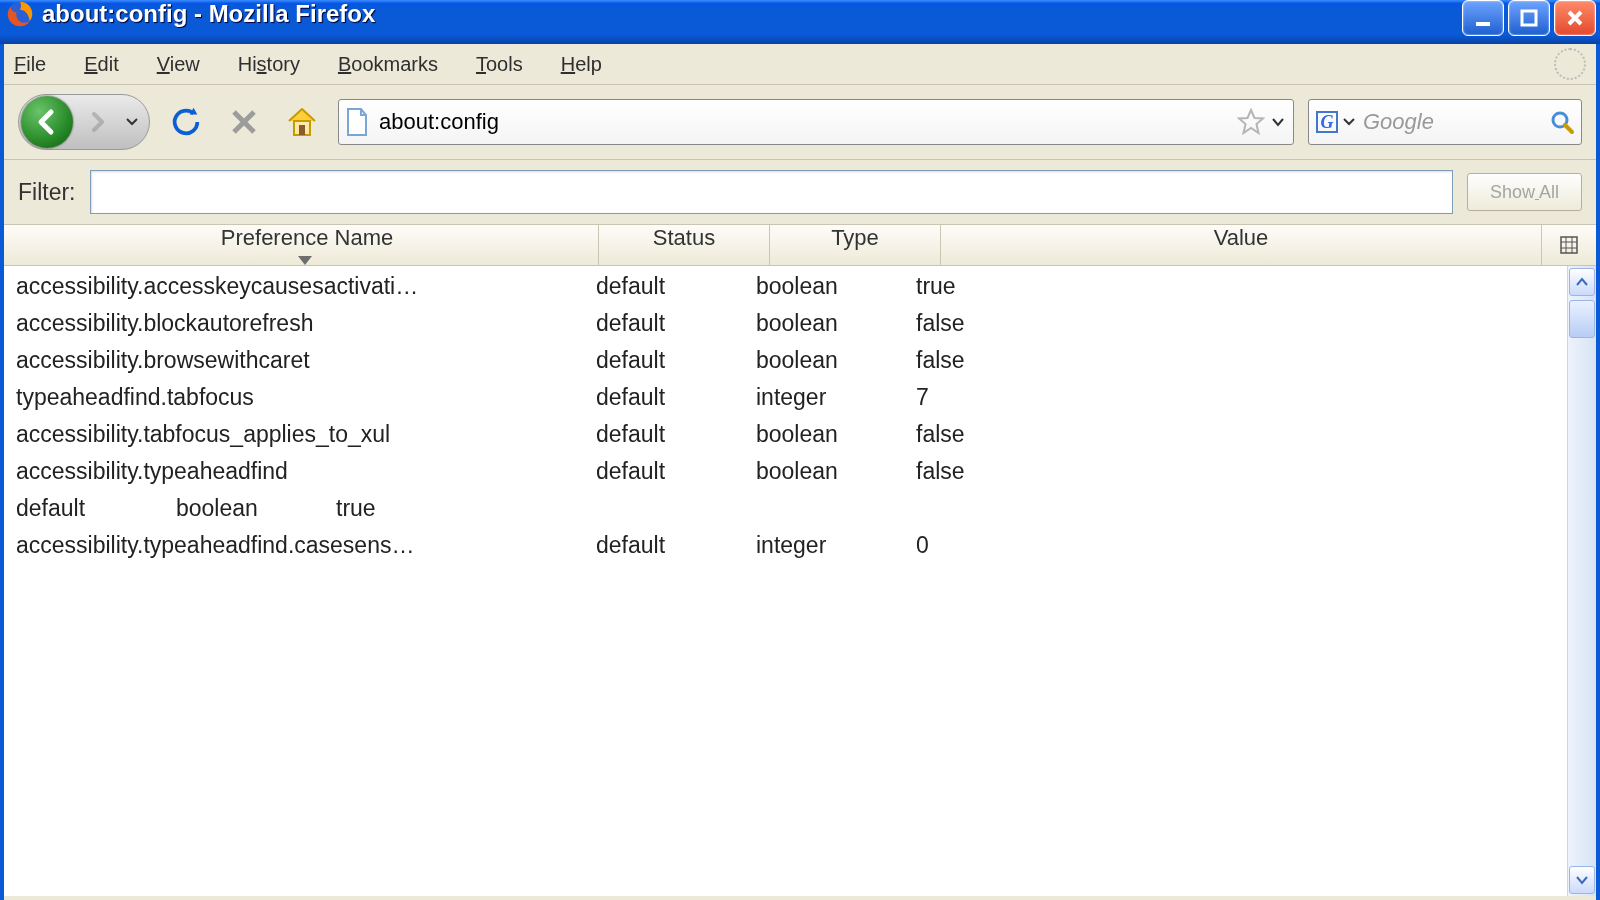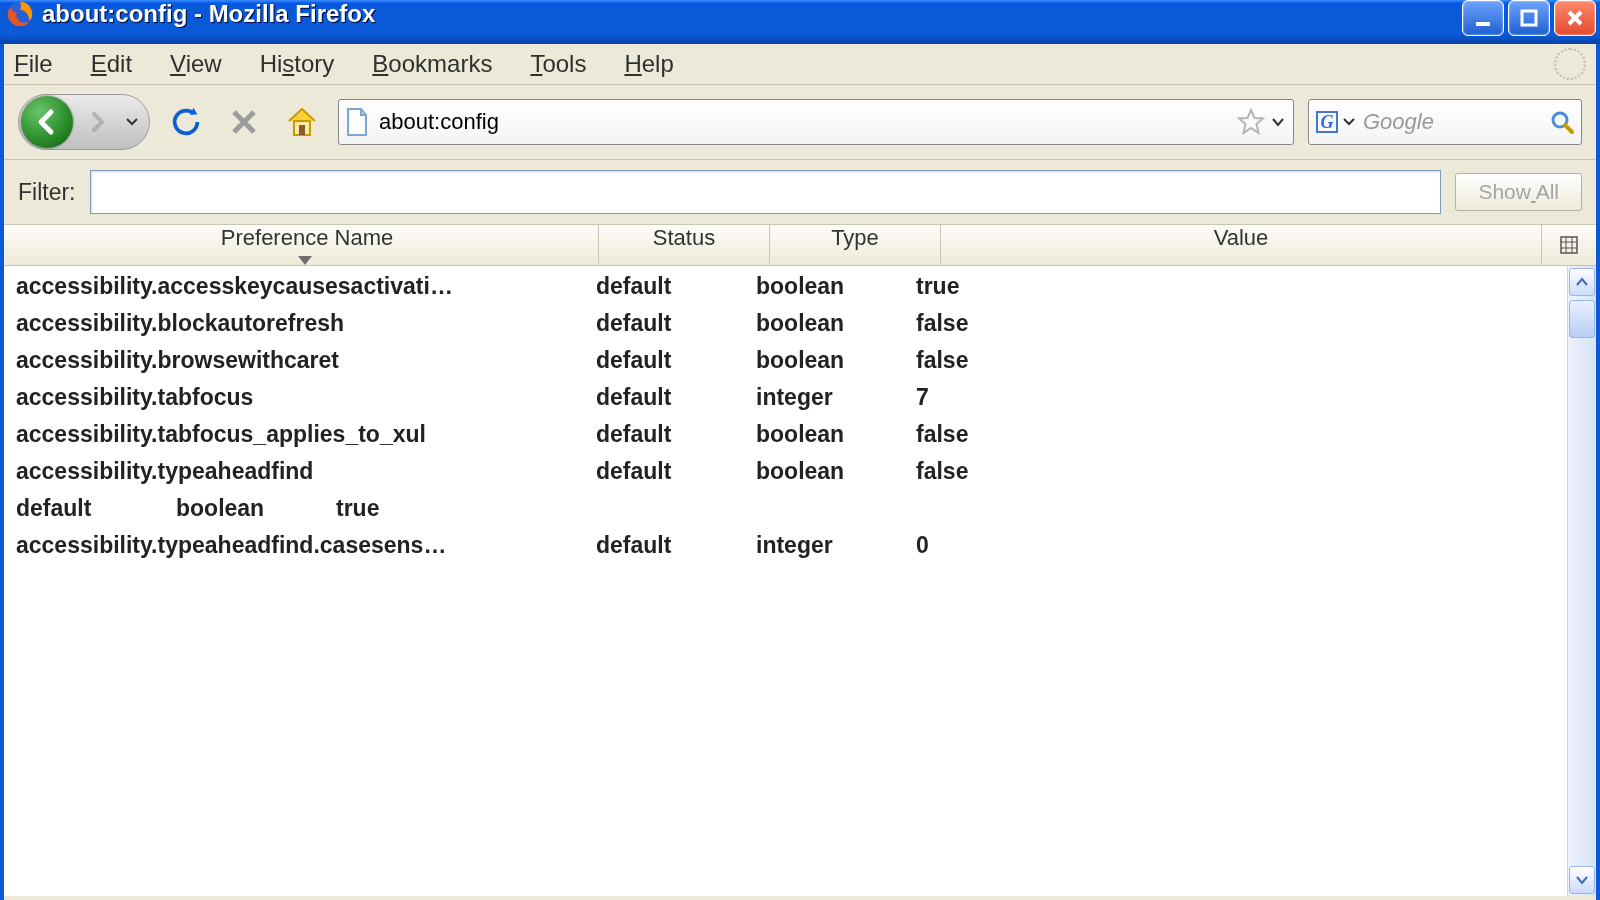--- a/index.html
+++ b/index.html
@@ -8,21 +8,21 @@
   .window{border:4px solid #0a59d6;border-top:none;background:#ece9d8;height:892px;}
   .titlebar{height:44px;background:linear-gradient(to bottom,#3b8cff 0%,#0556e5 8%,#0a59d6 20%,#0a59d6 80%,#0842a4 100%);display:flex;align-items:flex-start;color:#fff;font-family:"Trebuchet MS",sans-serif;font-weight:bold;font-size:24px;text-shadow:1px 1px 1px #003;}
   .titlebar .app-icon{margin:0 8px 0 6px;width:28px;height:28px;}
   .titlebar .title-text{flex:1;white-space:nowrap;overflow:hidden;}
   .win-buttons{display:flex;gap:4px;margin-right:4px;}
   .win-btn{width:40px;height:34px;border:1px solid #fff;border-radius:6px;display:flex;align-items:center;justify-content:center;box-shadow:inset 0 0 2px rgba(255,255,255,.8);}
   .win-min,.win-max{background:linear-gradient(#6fa3ff,#1d60d0);}
   .win-close{background:linear-gradient(#ff8a6b,#e44a2d);}
   .win-btn svg{width:22px;height:22px;}
   
-  .menubar{height:40px;display:flex;align-items:center;padding:0 10px;border-bottom:1px solid #c9c5b2;font-size:24px;color:#2f2f2f;}
+  .menubar{height:40px;display:flex;align-items:center;padding:0 10px;border-bottom:1px solid #c9c5b2;font-size:20px;color:#2f2f2f;}
   .menubar .menu-item{margin-right:38px;cursor:default;}
   .menubar .menu-item span.u{text-decoration:underline;}
   .menubar .throbber{margin-left:auto;width:28px;height:28px;border:2px dotted #bbb;border-radius:50%;}
   
   .navbar{height:74px;display:flex;align-items:center;padding:0 14px;border-bottom:1px solid #c9c5b2;gap:14px;}
   .nav-pill{height:54px;width:130px;background:linear-gradient(#eaeaea,#bfbfbf);border-radius:28px;display:flex;align-items:center;border:1px solid #9a9a9a;position:relative;}
   .back-btn{width:52px;height:52px;border-radius:50%;background:radial-gradient(circle at 35% 30%,#6ac46a 0%,#2d8f2d 55%,#0b5c0b 100%);display:flex;align-items:center;justify-content:center;box-shadow:0 0 2px #333;margin-left:2px;}
   .back-btn svg{width:28px;height:28px;fill:#fff;}
   .fwd-btn{flex:1;display:flex;align-items:center;justify-content:center;opacity:.45;}
   .fwd-btn svg{width:24px;height:24px;fill:#666;}
@@ -34,35 +34,35 @@
   .url-field{flex:1;height:44px;border:1px solid #888;background:linear-gradient(#fff,#f4f4f4);border-radius:3px;display:flex;align-items:center;padding:0 6px;font-size:22px;}
   .url-field .page-icon{width:24px;height:28px;margin-right:10px;}
   .url-field .url-text{flex:1;}
   .url-field .star{width:28px;height:28px;margin:0 4px;}
   .url-field .drop{width:18px;}
   .search-field{width:260px;height:44px;border:1px solid #888;background:linear-gradient(#fff,#f4f4f4);border-radius:3px;display:flex;align-items:center;padding:0 6px;font-style:italic;color:#999;}
   
   .filterbar{height:64px;display:flex;align-items:center;padding:0 14px;border-bottom:1px solid #c9c5b2;gap:14px;}
   .filter-label{font-size:23px;color:#333;}
   .filter-input{flex:1;height:40px;border:1px solid #7e9db9;background:#fff;box-shadow:inset 1px 1px 2px rgba(0,0,0,.15);}
-  .showall-btn{height:38px;padding:1px 22px;border:1px solid #b4b09d;background:linear-gradient(#fefefe,#eeebd9);color:#a4a4a4;border-radius:3px;font-size:21px;}
+  .showall-btn{height:38px;padding:1px 22px;border:1px solid #b4b09d;background:linear-gradient(#fefefe,#eeebd9);color:#a4a4a4;border-radius:3px;font-size:18px;}
   .showall-btn span.u{text-decoration:underline;}
   
   .thead{height:40px;display:flex;align-items:center;background:linear-gradient(#fdfcf8,#eeead8);border-bottom:1px solid #c9c5b2;padding-left:12px;font-size:22px;color:#333;}
   .th{display:flex;align-items:center;border-right:1px solid #cac6b4;height:100%;padding:0 10px;flex-direction:column;}
   .th.name{width:562px;justify-content:space-between;}
   .th.status{width:150px;}
   .th.type{width:150px;}
   .th.value{flex:1;}
   .sort-ind{width:0;height:0;border-left:7px solid transparent;border-right:7px solid transparent;border-top:9px solid #6e6e6e;margin-right:4px;}
   .th.cols{width:34px;justify-content:center;border-right:none;}
   
   .tbody-wrap{display:flex;height:calc(100% - 44px - 40px - 74px - 64px - 40px);}
   .tbody{flex:1;background:#fff;overflow:hidden;font-size:23px;color:#222;padding-top:2px;}
-  .trow{display:flex;height:37px;align-items:center;padding-left:12px;font-weight:bold;}
+  .trow{display:flex;height:37px;align-items:center;padding-left:12px;}
   .td.name{width:572px;white-space:nowrap;overflow:hidden;text-overflow:ellipsis;padding-right:8px;}
   .td.status{width:160px;}
   .td.type{width:160px;}
   .td.value{flex:1;}
   
   .vscroll{width:28px;background:linear-gradient(to right,#eef3fb,#d6e3f5);display:flex;flex-direction:column;align-items:center;border-left:1px solid #c9d6ea;}
   .sb-btn{width:24px;height:26px;background:linear-gradient(#fefeff,#cadafa);border:1px solid #9bb6e6;border-radius:3px;margin:2px 0;display:flex;align-items:center;justify-content:center;}
   .sb-thumb{width:24px;height:36px;background:linear-gradient(#eaf1ff,#b7cdf5);border:1px solid #9bb6e6;border-radius:3px;margin-top:2px;}
   .sb-track{flex:1;}
 </style>
@@ -220,21 +220,21 @@
           <span class="td type">boolean</span>
           <span class="td value">false</span>
         </div>
         <div class="trow">
           <span class="td name">accessibility.browsewithcaret</span>
           <span class="td status">default</span>
           <span class="td type">boolean</span>
           <span class="td value">false</span>
         </div>
         <div class="trow">
-          <span class="td name">accessibility.tabfocus</span>
+          <span class="td name">typeaheadfind.tabfocus</span>
           <span class="td status">default</span>
           <span class="td type">integer</span>
           <span class="td value">7</span>
         </div>
         <div class="trow">
           <span class="td name">accessibility.tabfocus_applies_to_xul</span>
           <span class="td status">default</span>
           <span class="td type">boolean</span>
           <span class="td value">false</span>
         </div>

